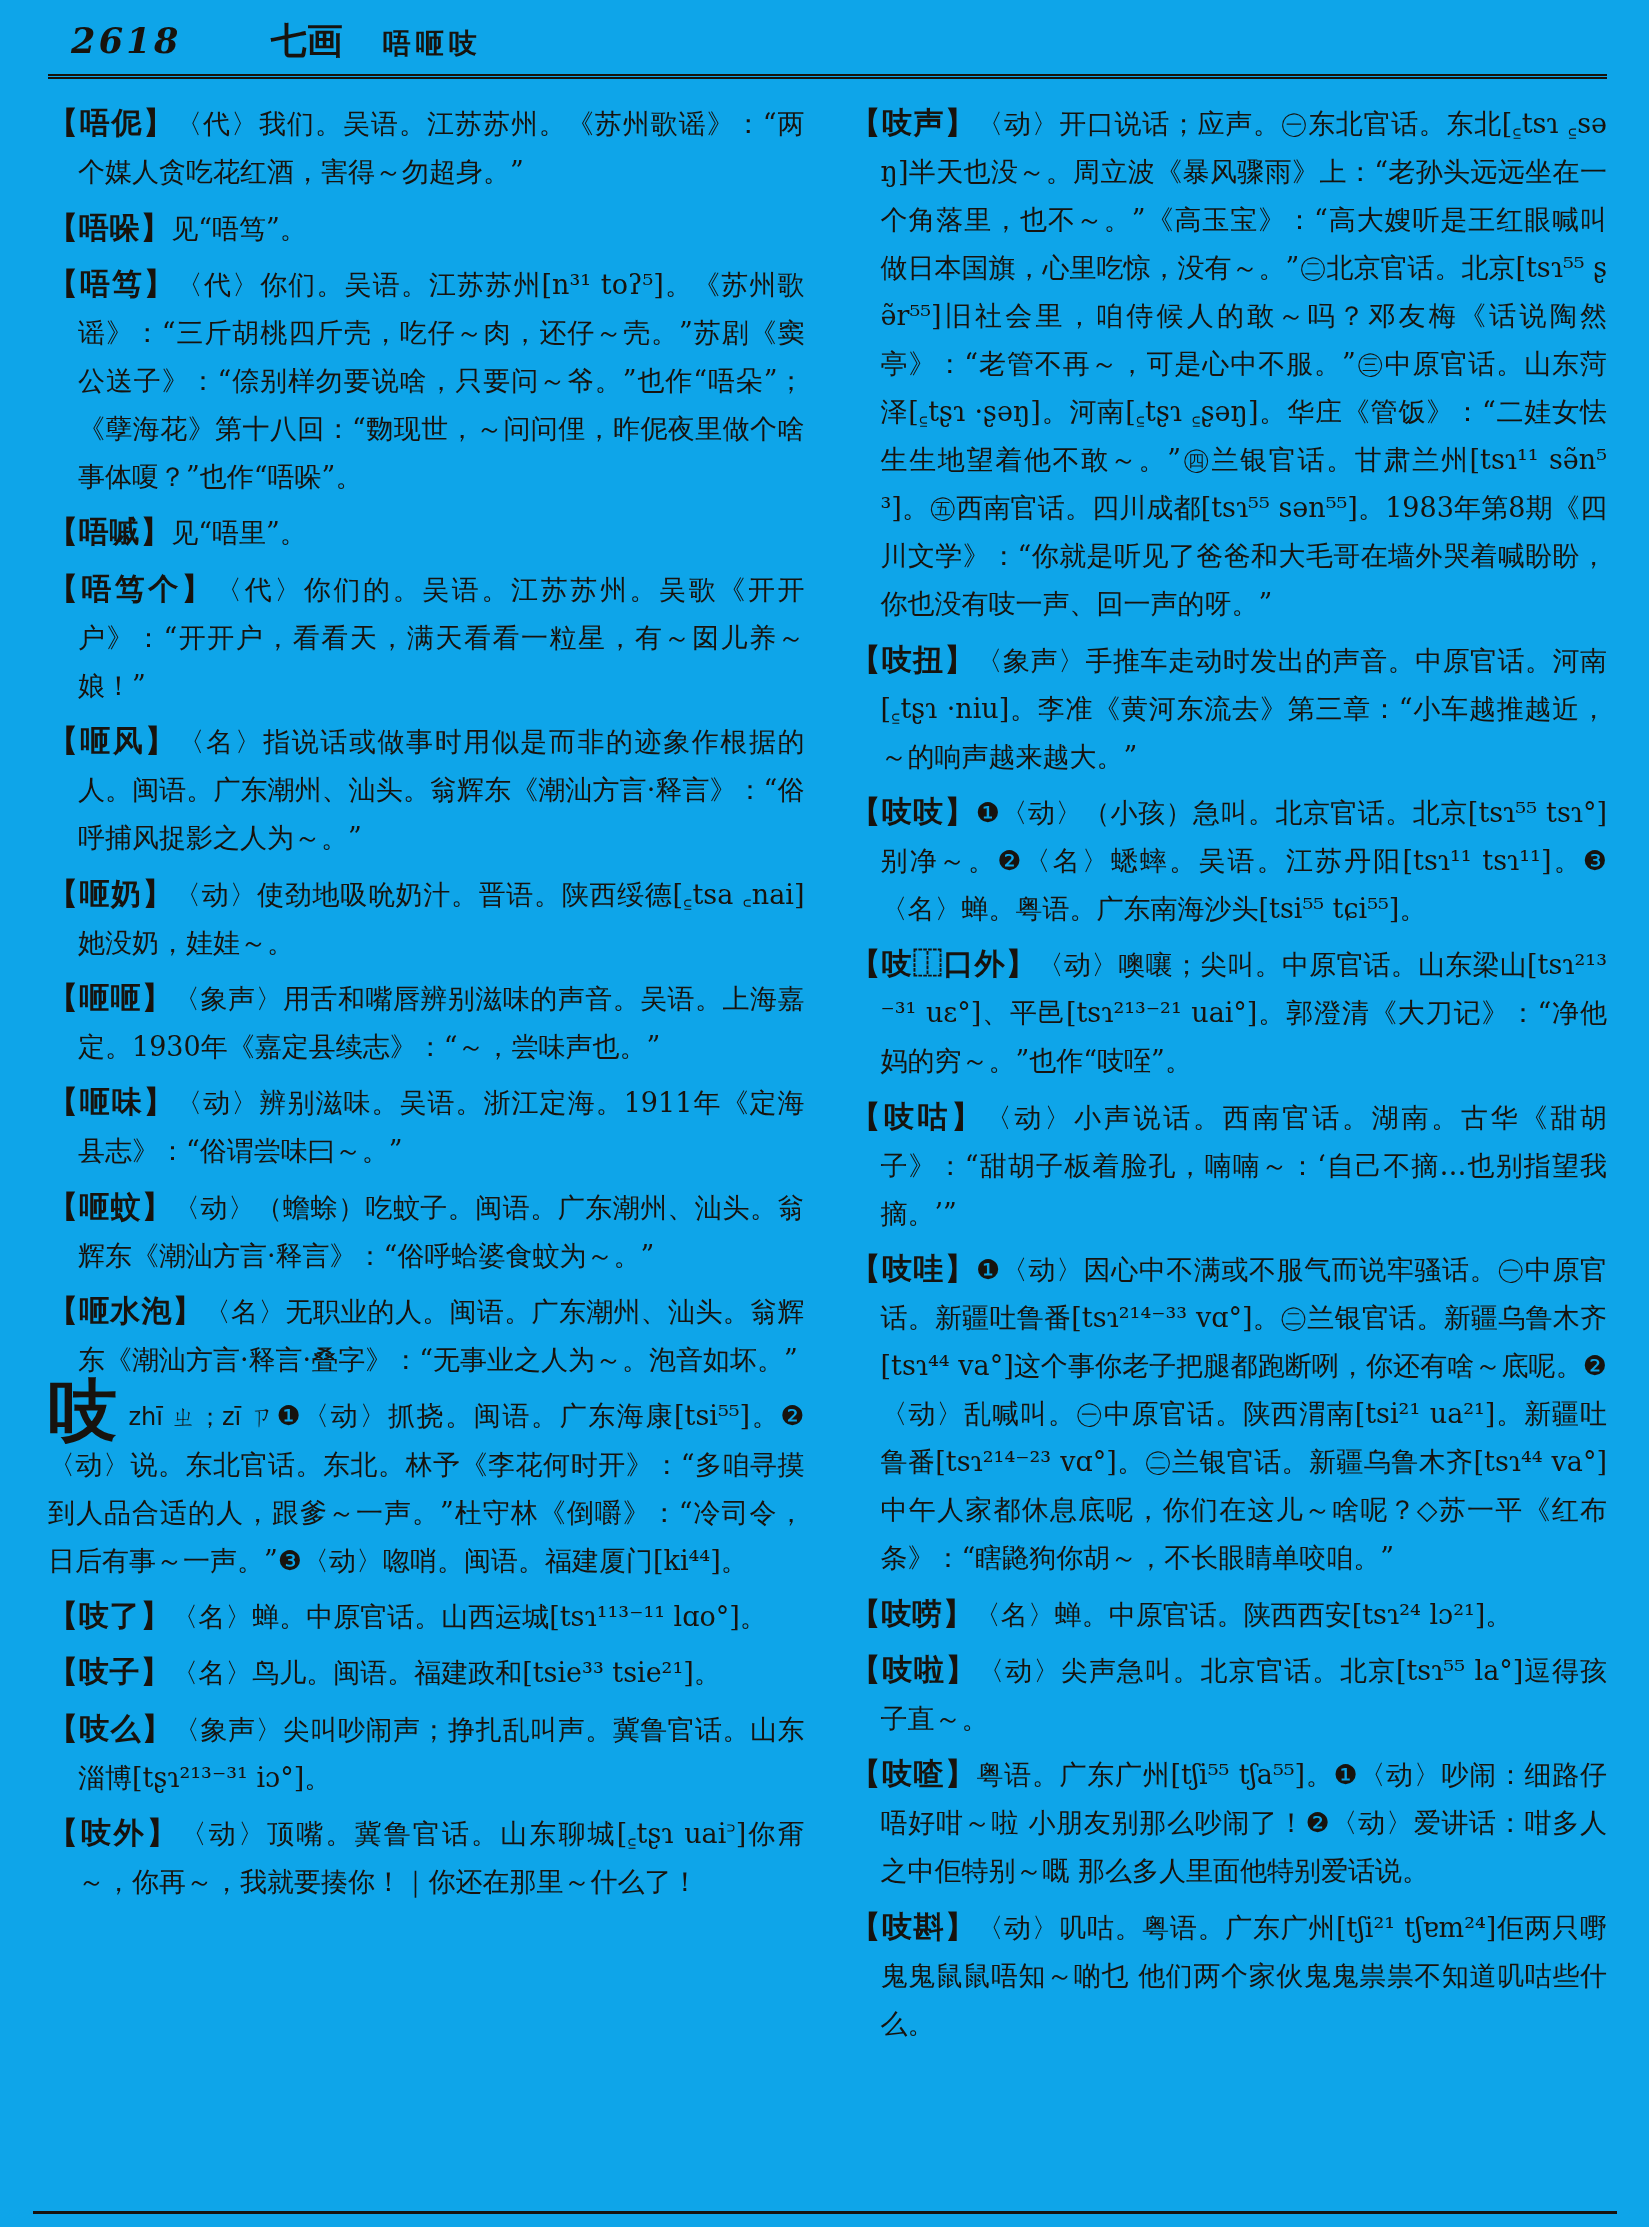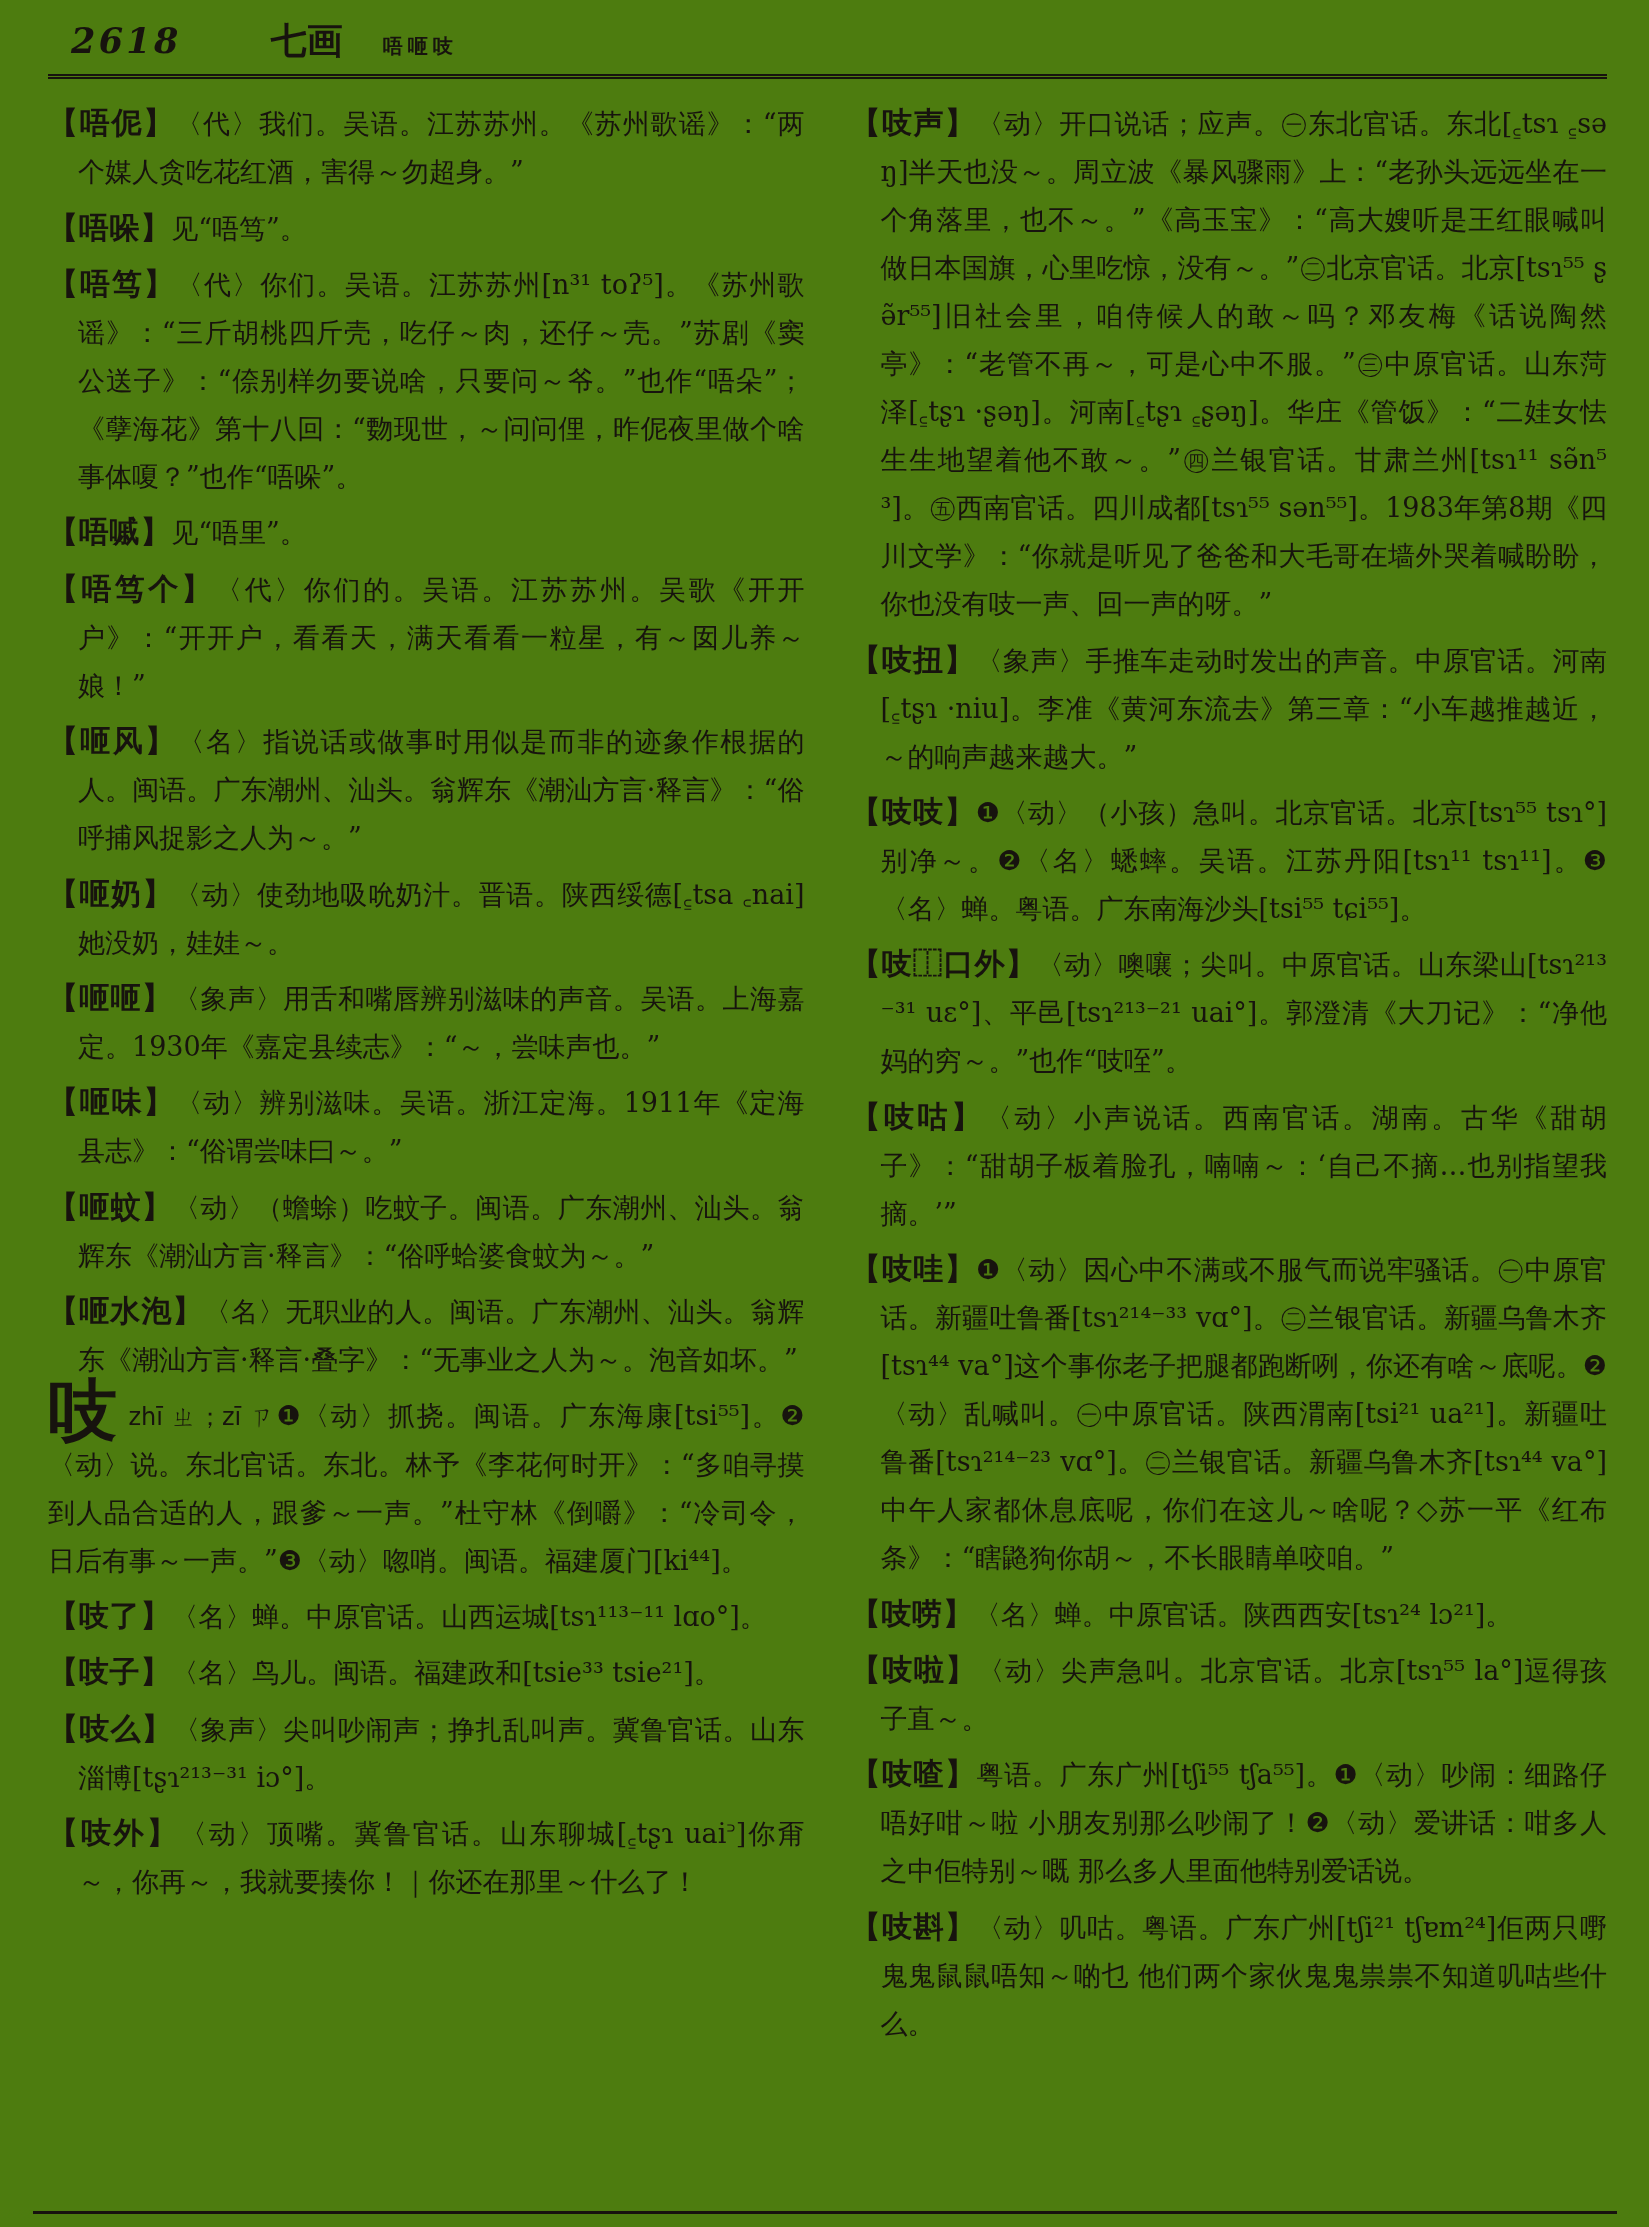--- a/index.html
+++ b/index.html
@@ -7,31 +7,31 @@
     width:1650px;height:2227px;
     background:#efede6;
     font-family:"DejaVu Serif","Liberation Serif",serif;
     color:#17130e;
   }
   .page{
     position:relative;
     width:1650px;height:2227px;
     box-sizing:border-box;
     padding:11.5px 43px 21.4px 48px;
-    background:#4d7c0f;
+    background:#0ea5e9;
     overflow:hidden;
   }
   .pageheader{
     display:flex;align-items:baseline;gap:40px;
     padding:5px 0 8.2px 23px;
     border-bottom:5.8px double #17130e;
   }
   .pagenum{font-size:35px;font-weight:bold;font-style:italic;letter-spacing:3.3px;}
   .sec{font-size:36px;font-weight:bold;margin-left:49px;}
-  .secchars{font-size:20px;font-weight:bold;letter-spacing:5px;}
+  .secchars{font-size:28px;font-weight:bold;letter-spacing:5px;}
   .cols{
     display:flex;gap:46px;
     padding-top:13.2px;
     height:2112px;overflow:hidden;
   }
   .col{width:757px;overflow:hidden;}
   .entry{
     font-size:27px;
     line-height:48px;
     text-align:justify;

